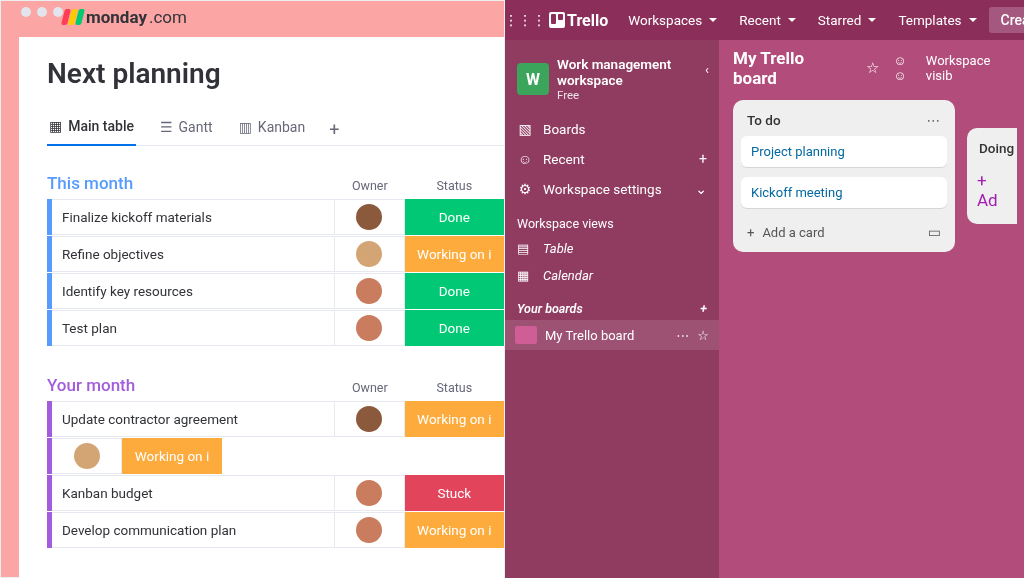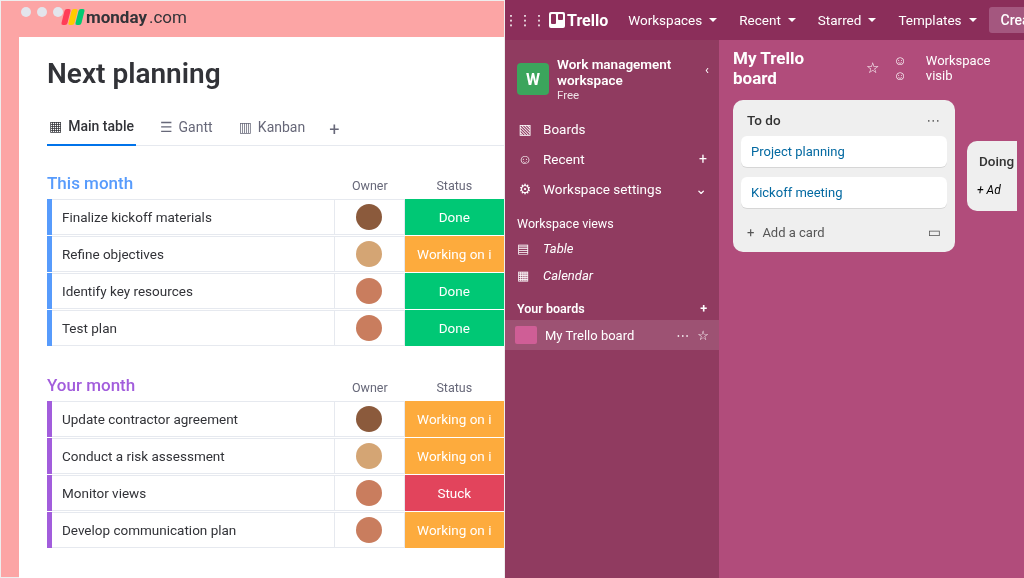--- a/index.html
+++ b/index.html
@@ -62,39 +62,39 @@
     .wsinfo{ flex:1;}
     .wsname{ font-size:13.5px; font-weight:600; line-height:1.2;}
     .wsfree{ font-size:11.5px; opacity:0.85;}
     .wscollapse{ position:absolute; right:10px; top:14px; cursor:pointer; font-size:13px;}
     .sitem{ display:flex; align-items:center; gap:10px; padding:7px 12px; font-size:13.5px; cursor:pointer; position:relative;}
     .sitem .ic{ width:16px; text-align:center; font-size:14px;}
     .sitem .trail{ position:absolute; right:12px; font-size:14px;}
     .ssection{ font-size:12.5px; font-weight:400; padding:12px 12px 4px 12px;}
     .wsview{ padding:6px 12px 6px 32px; font-style:italic; font-size:13px; display:flex; align-items:center; gap:10px; cursor:pointer;}
     .wsview .ic2{ margin-left:-20px; width:16px; font-style:normal; font-size:13px;}
-    .yourb{ display:flex; justify-content:space-between; align-items:center; padding:12px 12px 4px 12px; font-size:12.5px; font-weight:600;}
+    .yourb{ display:flex; justify-content:space-between; align-items:center; padding:12px 12px 4px 12px; font-size:12.5px; font-weight:600;font-style:italic;}
     .bitem{ display:flex; align-items:center; gap:8px; padding:6px 10px; background:rgba(255,255,255,0.12); cursor:pointer; font-size:13px;}
     .bcolor{ width:22px; height:18px; background:#cf5e96; border-radius:2px;}
     .btrail{ margin-left:auto; display:flex; gap:8px; font-size:13px;}
     .tboard{ flex:1; background:#b14c7b; padding:10px 0 0 14px;}
     .bheader{ display:flex; align-items:center; gap:14px; height:36px; margin-bottom:14px;}
     .btitle{ font-size:17px; font-weight:700;}
     .bstar{ cursor:pointer; font-size:15px;}
     .bvis{ display:flex; align-items:center; gap:6px; font-size:13px; cursor:pointer; margin-left:auto; padding-right:4px;}
     .lists{ display:flex; gap:12px; align-items:center;}
     .list{ background:#efefef; border-radius:10px; width:222px; padding:8px 8px 10px 8px; color:#333;}
     .lhead{ display:flex; justify-content:space-between; align-items:center; padding:4px 6px 8px 6px; font-size:13.5px; font-weight:500;}
     .ldots{ cursor:pointer; letter-spacing:1px; color:#666;}
     .card{ background:#fff; border-radius:6px; padding:8px 10px; font-size:13px; color:#0369a1; margin-bottom:10px; box-shadow:0 1px 0 rgba(0,0,0,0.1);}
     .addcard{ display:flex; align-items:center; gap:8px; padding:6px 6px 2px 6px; font-size:13px; color:#555; cursor:pointer;}
     .addcard .tmpl{ margin-left:auto; font-size:14px;}
     .list2{ width:50px; background:#efefef; border-radius:10px 0 0 10px; padding:8px; color:#333;}
     .list2 .lhead{ padding:4px 2px 8px 4px;}
-    .addc2{ font-size:12px; color:#000000; padding:6px 2px;font-style:italic;}
+    .addc2{ font-size:17px; color:#a21caf; padding:6px 2px;}
   </style>
 </head>
 <body>
 
 <div class="monday">
   <div class="traffic">
       <span></span>
       <span></span>
       <span></span>
     </div>
@@ -174,29 +174,28 @@
       <div class="row">
           <div class="gbar"></div>
           <div class="taskname">Update contractor agreement</div>
           <div class="ownercell">
             <div class="avatar av1"></div>
           </div>
           <div class="statuscell s-working">Working on i</div>
         </div>
       <div class="row">
           <div class="gbar"></div>
-          <div class="taskname">Conduct a risk assessment</div>
           <div class="ownercell">
             <div class="avatar av2"></div>
           </div>
           <div class="statuscell s-working">Working on i</div>
         </div>
       <div class="row">
           <div class="gbar"></div>
-          <div class="taskname">Monitor views</div>
+          <div class="taskname">Kanban budget</div>
           <div class="ownercell">
             <div class="avatar av3"></div>
           </div>
           <div class="statuscell s-stuck">Stuck</div>
         </div>
       <div class="row">
           <div class="gbar"></div>
           <div class="taskname">Develop communication plan</div>
           <div class="ownercell">
             <div class="avatar av3"></div>

